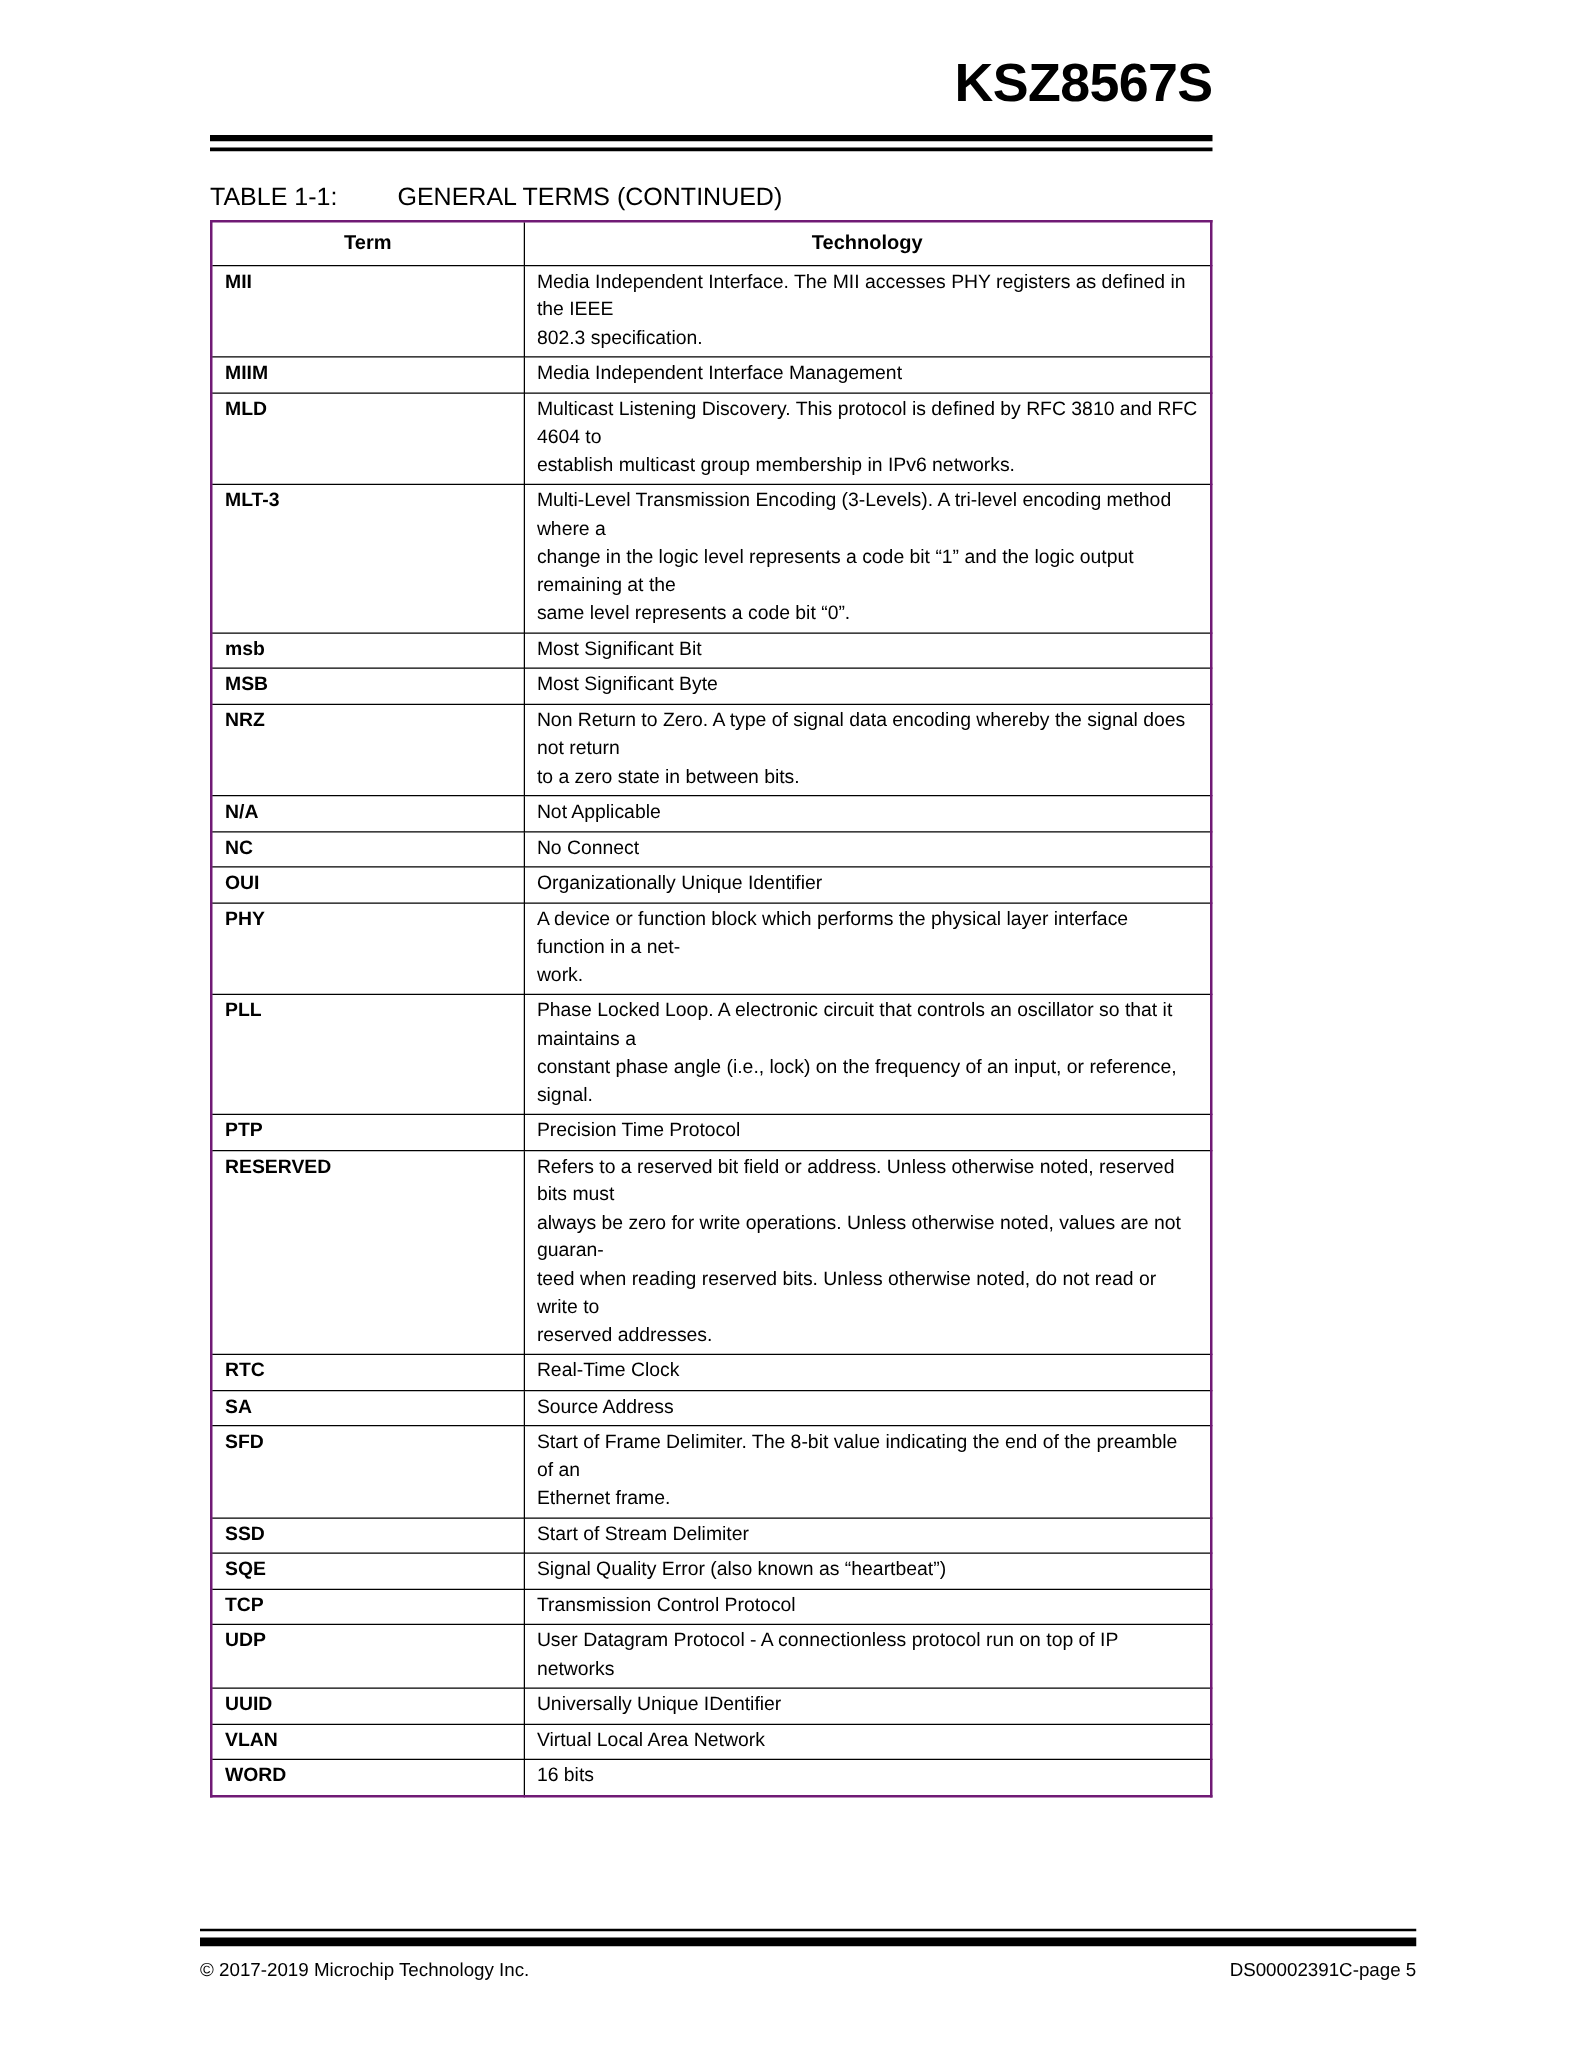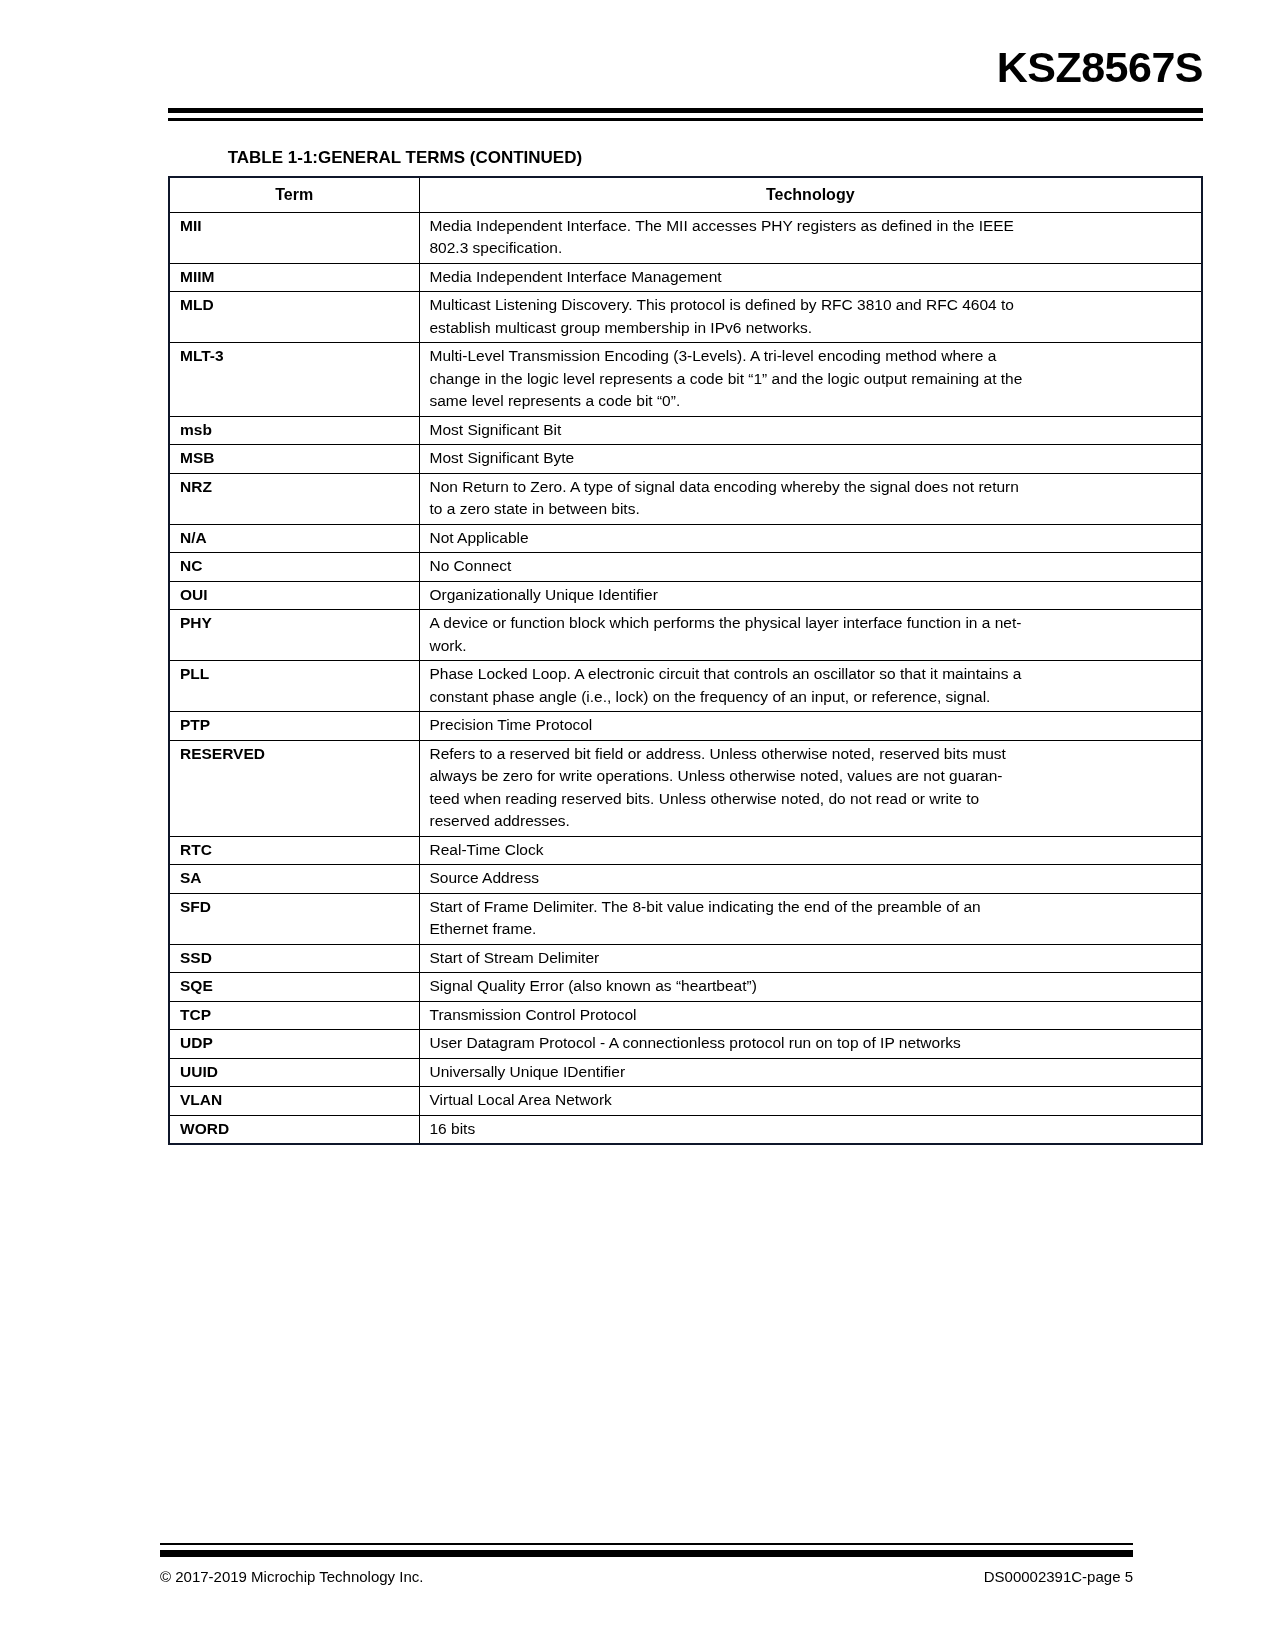--- a/index.html
+++ b/index.html
@@ -10,46 +10,45 @@
     background: #ffffff;
     color: #000000;
     font-family: "Liberation Sans", sans-serif;
     position: relative;
     overflow: hidden;
   }
   .content {
     position: absolute;
     left: 168px;
     top: 0;
-    width: 1035px;
+    width: 802px;
   }
   .doc-title {
     margin-top: 45px;
     text-align: right;
     font-size: 43px;
     font-weight: bold;
     line-height: 44px;
     letter-spacing: -0.5px;
   }
   .rule-thick-top { height: 5px; background: #000; margin-top: 19px; }
   .rule-thin-top  { height: 2.5px; background: #000; margin-top: 5px; }
   .table-caption {
     margin-top: 28px;
-    font-size: 17px;
-    font-weight: bold;
+    font-size: 20px;
+    font-weight: normal;
     display: flex;
     line-height: 18px;
-    text-align: right;
   }
   .caption-label { width: 150px; flex: 0 0 150px; }
   table.terms {
     border-collapse: collapse;
     width: 100%;
     margin-top: 9px;
-    border: 2px solid #0f172a;
+    border: 2px solid #701a75;
   }
   table.terms th {
     border: 1.5px solid #000;
     font-size: 16px;
     font-weight: bold;
     padding: 8px 8px;
     text-align: center;
     line-height: 18px;
   }
   table.terms td {

